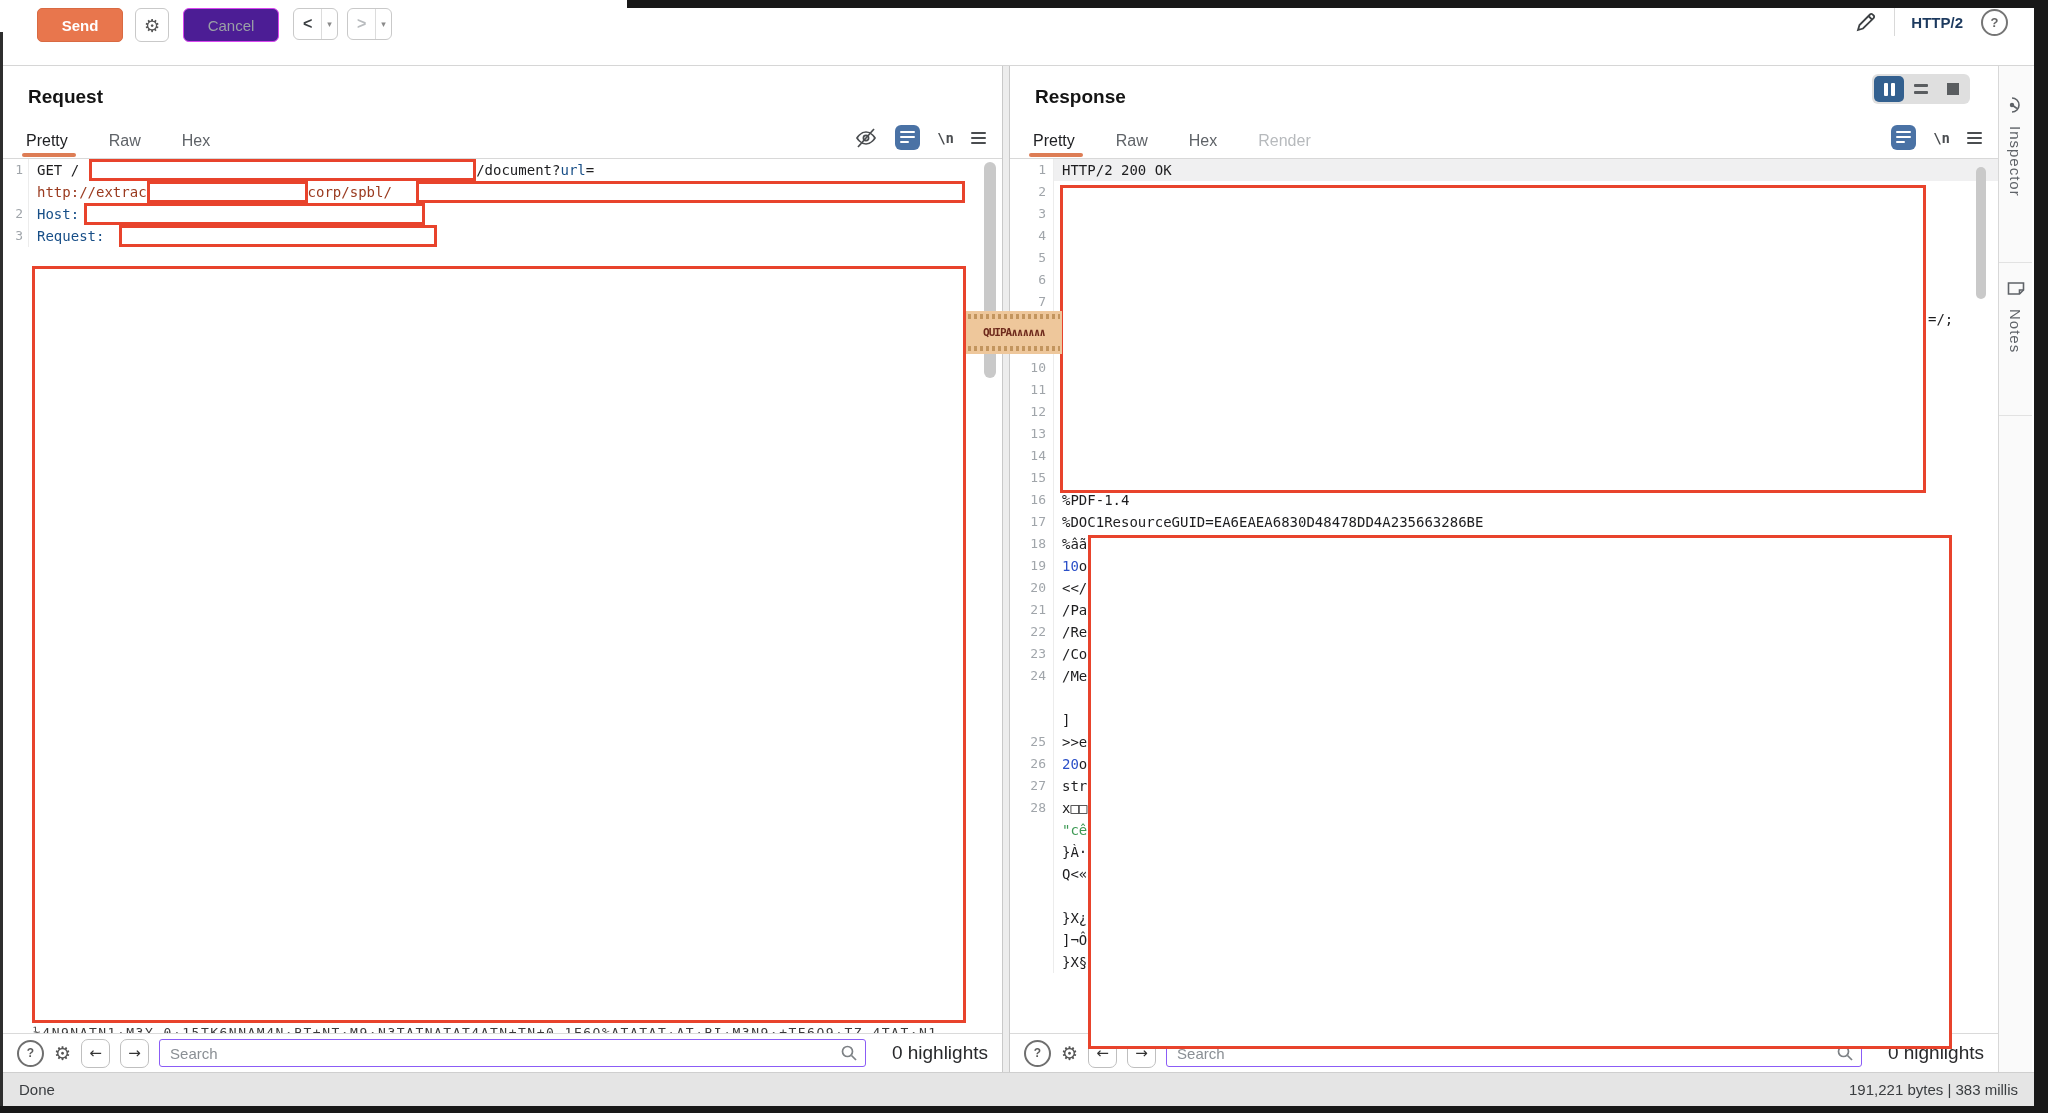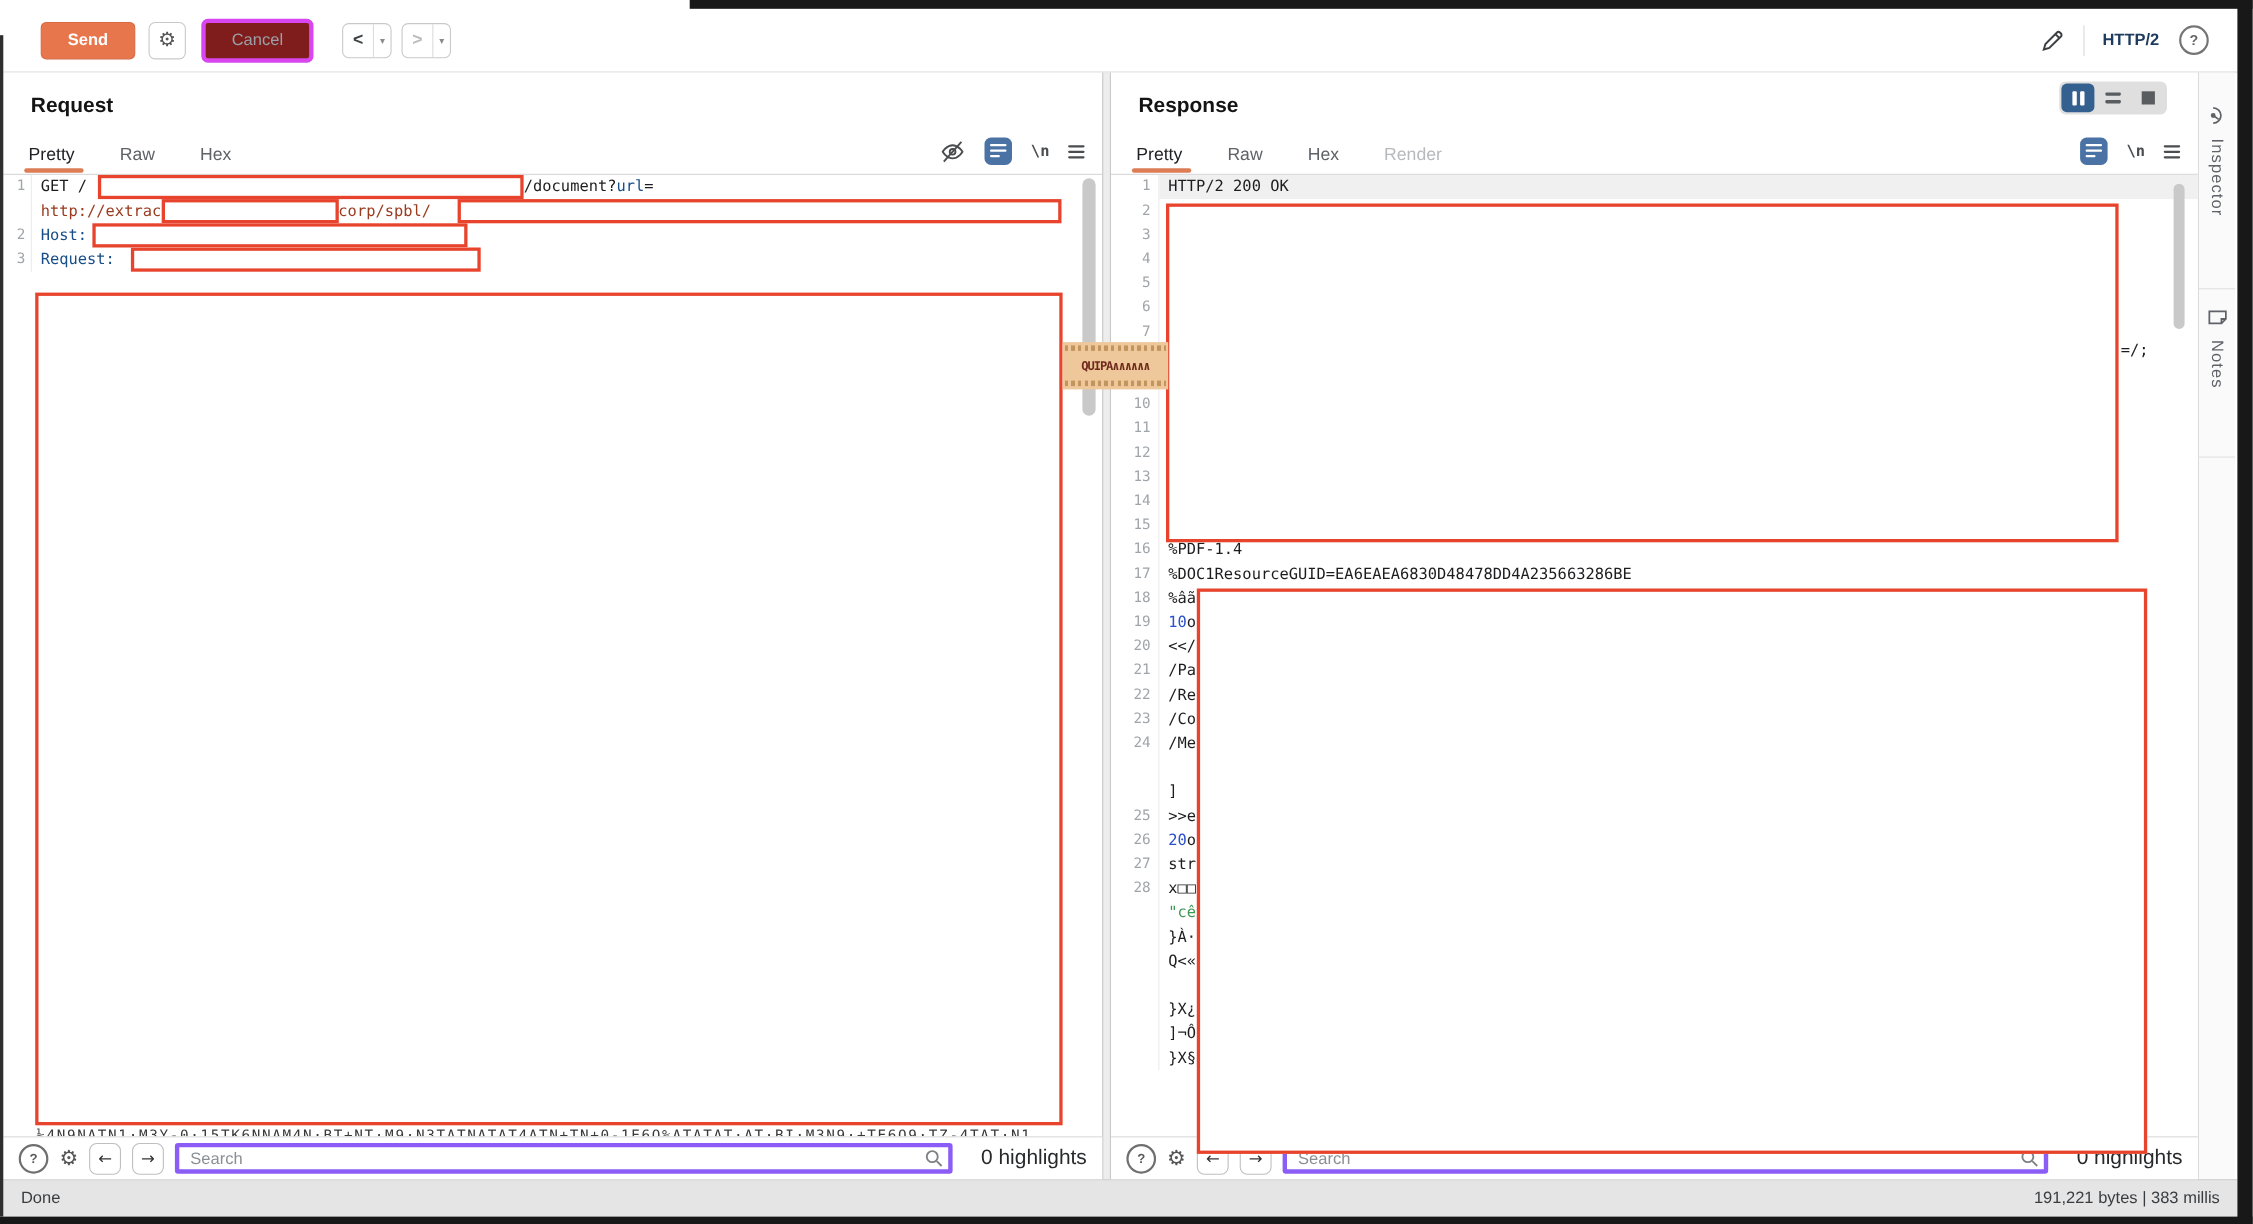--- a/index.html
+++ b/index.html
@@ -6,27 +6,27 @@
   .screen{position:relative;width:2048px;height:1113px;background:#fff;overflow:hidden;
           font-family:"Liberation Sans",sans-serif;color:#1d1d1f;}
   
   .strip-top{position:absolute;left:627px;top:0;width:1421px;height:8px;background:#181818;z-index:50;}
   .strip-right{position:absolute;left:2034px;top:0;width:14px;height:1113px;background:#181818;z-index:50;}
   .strip-bottom{position:absolute;left:0;top:1106px;width:2048px;height:7px;background:#181818;z-index:50;}
   .strip-left{position:absolute;left:0;top:32px;width:3px;height:1074px;background:#2e2e2e;z-index:50;}
 
   
   .toolbar{position:absolute;left:3px;top:8px;width:2031px;height:58px;background:#fff;
-           border-bottom:1px solid #d6d6d6;display:flex;align-items:center;padding:0 26px 0 34px;box-sizing:border-box;}
+           border-bottom:1px solid #d6d6d6;display:flex;align-items:flex-start;padding:0 26px 0 34px;box-sizing:border-box;}
   .btn-send{width:84px;height:32px;background:#e8764d;border:1px solid #d96a42;border-radius:5px;color:#fff;
             font-weight:bold;font-size:15px;display:flex;align-items:center;justify-content:center;margin-right:12px;}
   .btn-gear{width:32px;height:32px;border:1px solid #c9c9c9;border-radius:6px;display:flex;align-items:center;
             justify-content:center;margin-right:14px;font-family:"DejaVu Sans",sans-serif;font-size:18px;color:#555;background:#fff;}
-  .btn-cancel{width:94px;height:32px;border:4px solid #d946ef;border-radius:6px;color:#9aa0a6;font-size:15px;
-              display:flex;align-items:center;justify-content:center;margin-right:26px;background:#7f1d1d;}
+  .btn-cancel{width:94px;height:32px;border:1px solid #d946ef;border-radius:6px;color:#9aa0a6;font-size:15px;
+              display:flex;align-items:center;justify-content:center;margin-right:14px;background:#4c1d95;}
   .split{height:30px;border:1px solid #c9c9c9;border-radius:6px;display:flex;align-items:stretch;margin-right:9px;background:#fff;}
   .split .lt{padding:0 9px;display:flex;align-items:center;font-size:16px;font-weight:bold;color:#3c4043;}
   .split .rt{border-left:1px solid #dcdcdc;padding:0 5px;display:flex;align-items:center;font-size:9px;color:#8a8a8a;}
   .split.disabled .lt{color:#b9bcbf;}
   .tb-right{margin-left:auto;display:flex;align-items:center;}
   .pencil-ico{width:24px;height:24px;}
   .tb-div{width:1px;height:28px;background:#d9d9d9;margin:0 16px;}
   .http-ver{font-size:15px;font-weight:bold;color:#1d3a5f;margin-right:18px;}
   .help-circ{width:23px;height:23px;border:2px solid #757575;border-radius:50%;display:flex;align-items:center;
              justify-content:center;font-size:13px;font-weight:bold;color:#666;}
@@ -88,21 +88,21 @@
 
   
   .searchbar{height:38px;border-top:1px solid #dadada;display:flex;align-items:center;padding:0 14px;gap:10px;
              flex-shrink:0;background:#fff;position:relative;z-index:2;}
   .sb-help{width:23px;height:23px;border:2px solid #6f6f6f;border-radius:50%;display:flex;align-items:center;
            justify-content:center;font-size:12px;font-weight:bold;color:#5c5c5c;flex-shrink:0;}
   .sb-gear{font-family:"DejaVu Sans",sans-serif;font-size:19px;color:#555;flex-shrink:0;}
   .navbtn{width:27px;height:27px;border:1px solid #bfbfbf;border-radius:7px;display:flex;align-items:center;
           justify-content:center;font-family:"DejaVu Sans",sans-serif;font-size:15px;color:#333;flex-shrink:0;background:#fff;}
   .sinputwrap{flex:1;position:relative;display:flex;align-items:center;}
-  .sinput{width:100%;height:28px;border:4px solid #8b5cf6;border-radius:3px;box-sizing:border-box;
+  .sinput{width:100%;height:28px;border:1px solid #8b5cf6;border-radius:3px;box-sizing:border-box;
           padding:0 32px 0 10px;font-size:15px;color:#3c4043;font-family:"Liberation Sans",sans-serif;outline:none;}
   .sinput::placeholder{color:#8a8f94;}
   .mag{position:absolute;right:8px;top:5px;width:18px;height:18px;}
   .hlcount{width:112px;text-align:right;font-size:19px;color:#28292b;flex-shrink:0;}
 
   
   .statusbar{position:absolute;left:3px;top:1072px;width:2031px;height:34px;background:#e5e5e5;border-top:1px solid #cfcfcf;
              display:flex;align-items:center;justify-content:space-between;padding:0 16px;box-sizing:border-box;
              font-size:15px;color:#3a3d40;}
 

